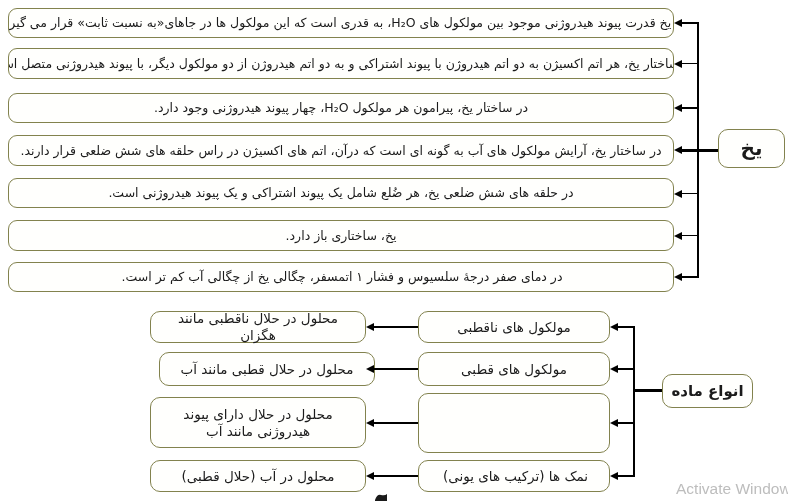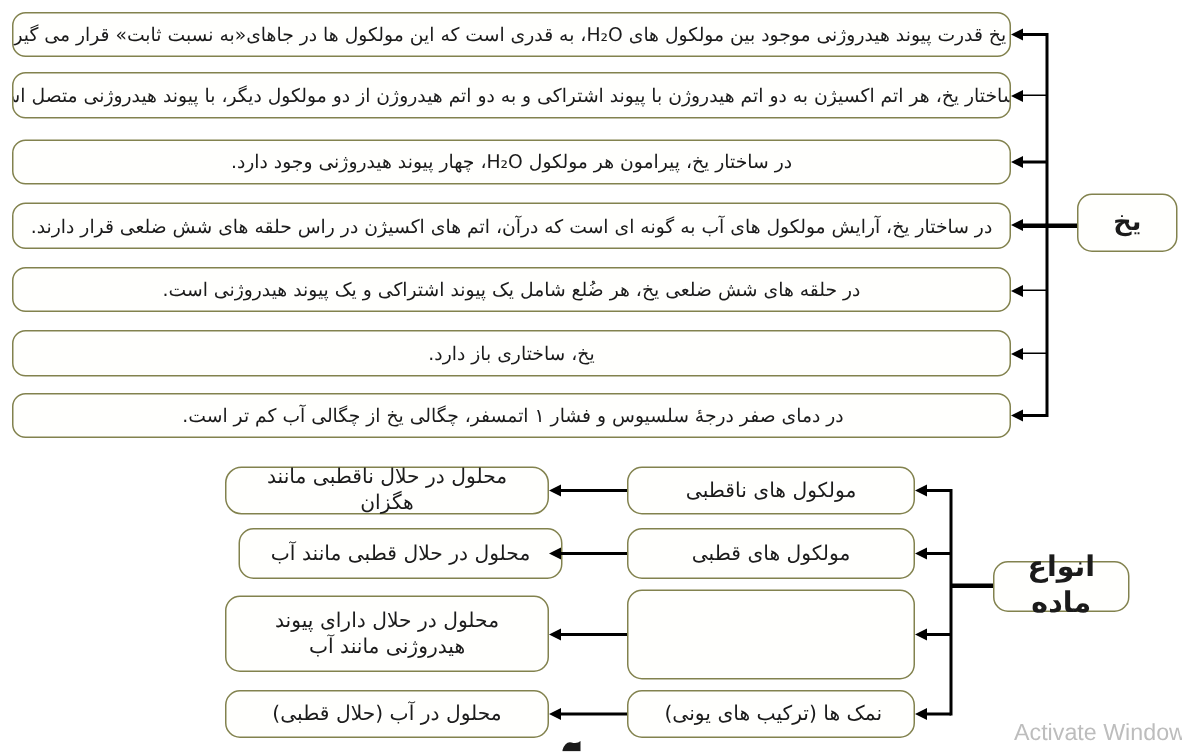--- a/index.html
+++ b/index.html
@@ -76,48 +76,48 @@
 <body>
 
 <div class="box fact" style="top:8px;height:30px;">در یخ قدرت پیوند هیدروژنی موجود بین مولکول های H₂O، به قدری است که این مولکول ها در جاهای«به نسبت ثابت» قرار می گیرند.</div>
 <div class="box fact" style="top:48px;height:31px;">در ساختار یخ، هر اتم اکسیژن به دو اتم هیدروژن با پیوند اشتراکی و به دو اتم هیدروژن از دو مولکول دیگر، با پیوند هیدروژنی متصل است.</div>
 <div class="box fact" style="top:93px;height:30px;">در ساختار یخ، پیرامون هر مولکول H₂O، چهار پیوند هیدروژنی وجود دارد.</div>
 <div class="box fact" style="top:135px;height:31px;">در ساختار یخ، آرایش مولکول های آب به گونه ای است که درآن، اتم های اکسیژن در راس حلقه های شش ضلعی قرار دارند.</div>
 <div class="box fact" style="top:178px;height:30px;">در حلقه های شش ضلعی یخ، هر ضُلع شامل یک پیوند اشتراکی و یک پیوند هیدروژنی است.</div>
 <div class="box fact" style="top:220px;height:31px;">یخ، ساختاری باز دارد.</div>
 <div class="box fact" style="top:262px;height:30px;padding-left:12px;">در دمای صفر درجهٔ سلسیوس و فشار ۱ اتمسفر، چگالی یخ از چگالی آب کم تر است.</div>
 
-<div class="box label-box" style="left:718px;top:129px;width:67px;height:39px;font-size:17px;">یخ</div>
+<div class="box label-box" style="left:718px;top:129px;width:67px;height:39px;font-size:20px;">یخ</div>
 
 <div class="vline" style="left:697px;top:22px;width:1.5px;height:256px;"></div>
 <div class="hline" style="left:680px;top:22.2px;width:18px;height:1.5px;"></div>
 <div class="arrowhead-left" style="left:674px;top:19px;"></div>
 <div class="hline" style="left:680px;top:62.7px;width:18px;height:1.5px;"></div>
 <div class="arrowhead-left" style="left:674px;top:59.5px;"></div>
 <div class="hline" style="left:680px;top:107.2px;width:18px;height:1.5px;"></div>
 <div class="arrowhead-left" style="left:674px;top:104px;"></div>
 <div class="hline" style="left:680px;top:149px;width:18px;height:2.5px;"></div>
 <div class="arrowhead-left" style="left:674px;top:146.2px;"></div>
 <div class="hline" style="left:697px;top:148.7px;width:21px;height:3px;"></div>
 <div class="hline" style="left:680px;top:192.7px;width:18px;height:1.5px;"></div>
 <div class="arrowhead-left" style="left:674px;top:189.5px;"></div>
 <div class="hline" style="left:680px;top:234.7px;width:18px;height:1.5px;"></div>
 <div class="arrowhead-left" style="left:674px;top:231.5px;"></div>
 <div class="hline" style="left:680px;top:276.2px;width:18px;height:1.5px;"></div>
 <div class="arrowhead-left" style="left:674px;top:273px;"></div>
 
-<div class="box label-box" style="left:662px;top:374px;width:91px;height:34px;font-size:19px;">انواع ماده</div>
+<div class="box label-box" style="left:662px;top:374px;width:91px;height:34px;font-size:15px;">انواع ماده</div>
 
 <div class="box side-box" style="left:418px;top:311px;width:192px;height:32px;">مولکول های ناقطبی</div>
 <div class="box side-box" style="left:418px;top:352px;width:192px;height:34px;">مولکول های قطبی</div>
 <div class="box side-box" style="left:418px;top:393px;width:192px;height:60px;flex-direction:column;">
 </div>
 <div class="box side-box" style="left:418px;top:460px;width:192px;height:32px;padding-left:11px;">نمک ها (ترکیب های یونی)</div>
 
-<div class="box side-box" style="left:150px;top:311px;width:216px;height:32px;border-radius:11px;">محلول در حلال ناقطبی مانند هگزان</div>
+<div class="box side-box" style="left:150px;top:311px;width:216px;height:32px;">محلول در حلال ناقطبی مانند هگزان</div>
 <div class="box side-box" style="left:159px;top:352px;width:216px;height:34px;">محلول در حلال قطبی مانند آب</div>
 <div class="box side-box" style="left:150px;top:397px;width:216px;height:51px;padding:2px 20px;">محلول در حلال دارای پیوند هیدروژنی مانند آب</div>
 <div class="box side-box" style="left:150px;top:460px;width:216px;height:32px;">محلول در آب (حلال قطبی)</div>
 
 <div class="vline" style="left:633px;top:326px;width:1.5px;height:151px;"></div>
 <div class="hline" style="left:634px;top:389px;width:28px;height:3px;"></div>
 
 <div class="hline" style="left:616px;top:326.2px;width:18px;height:1.5px;"></div>
 <div class="arrowhead-left" style="left:610px;top:323px;"></div>
 <div class="hline" style="left:616px;top:368.2px;width:18px;height:1.5px;"></div>

